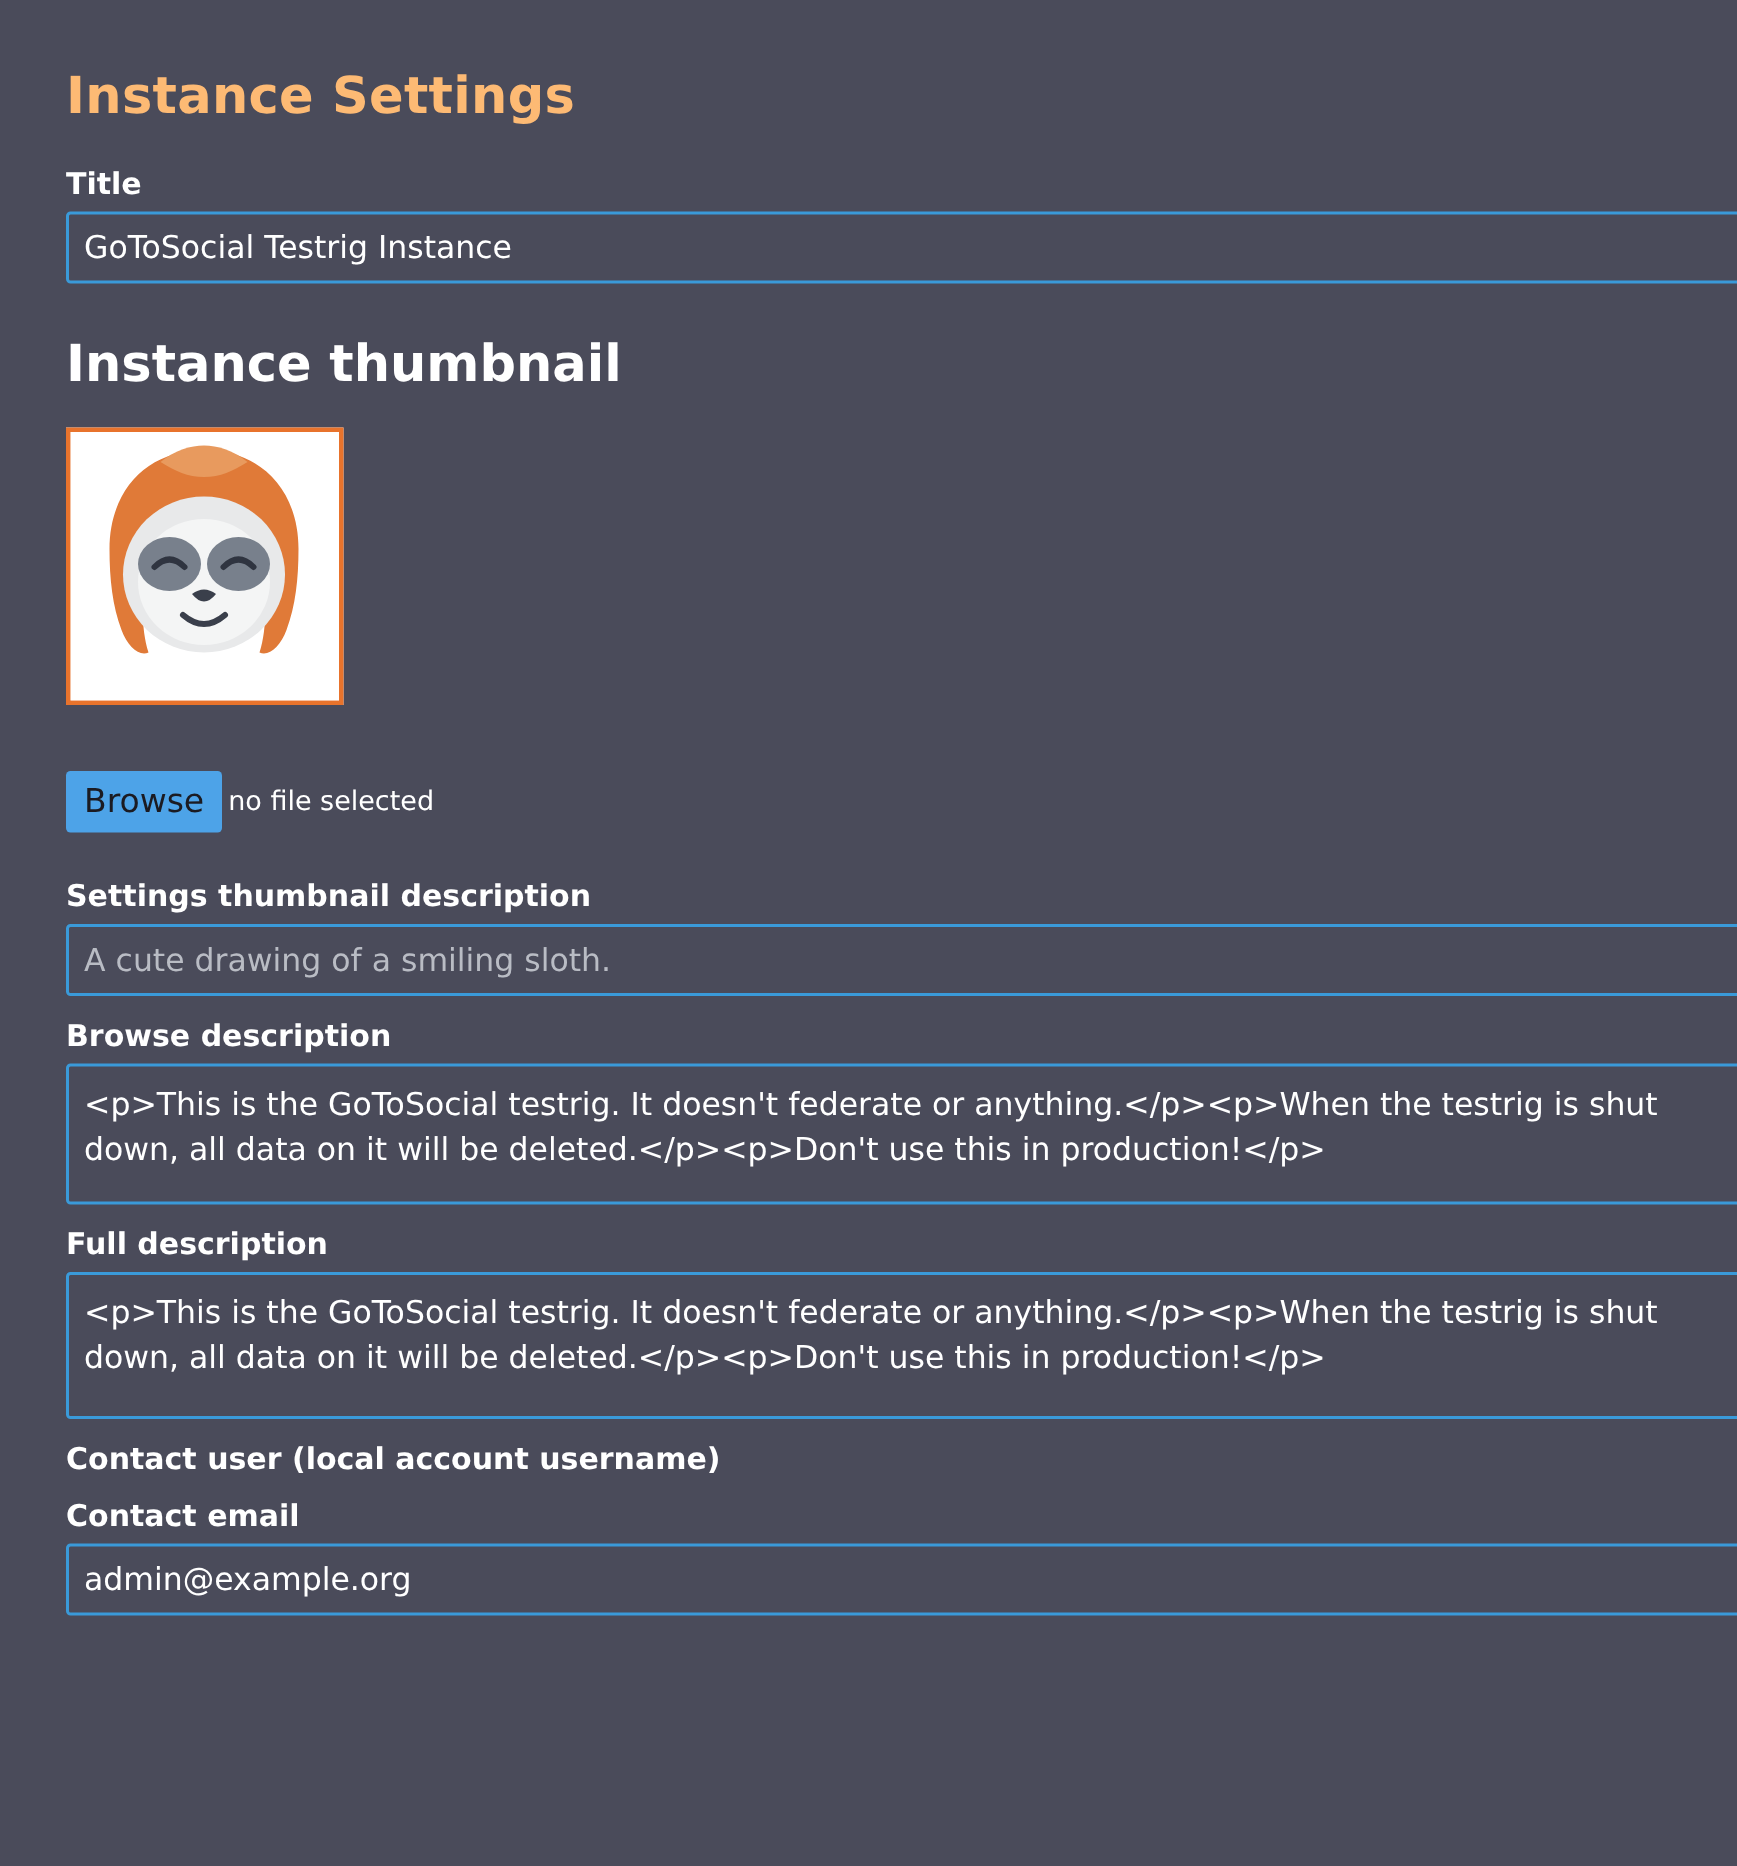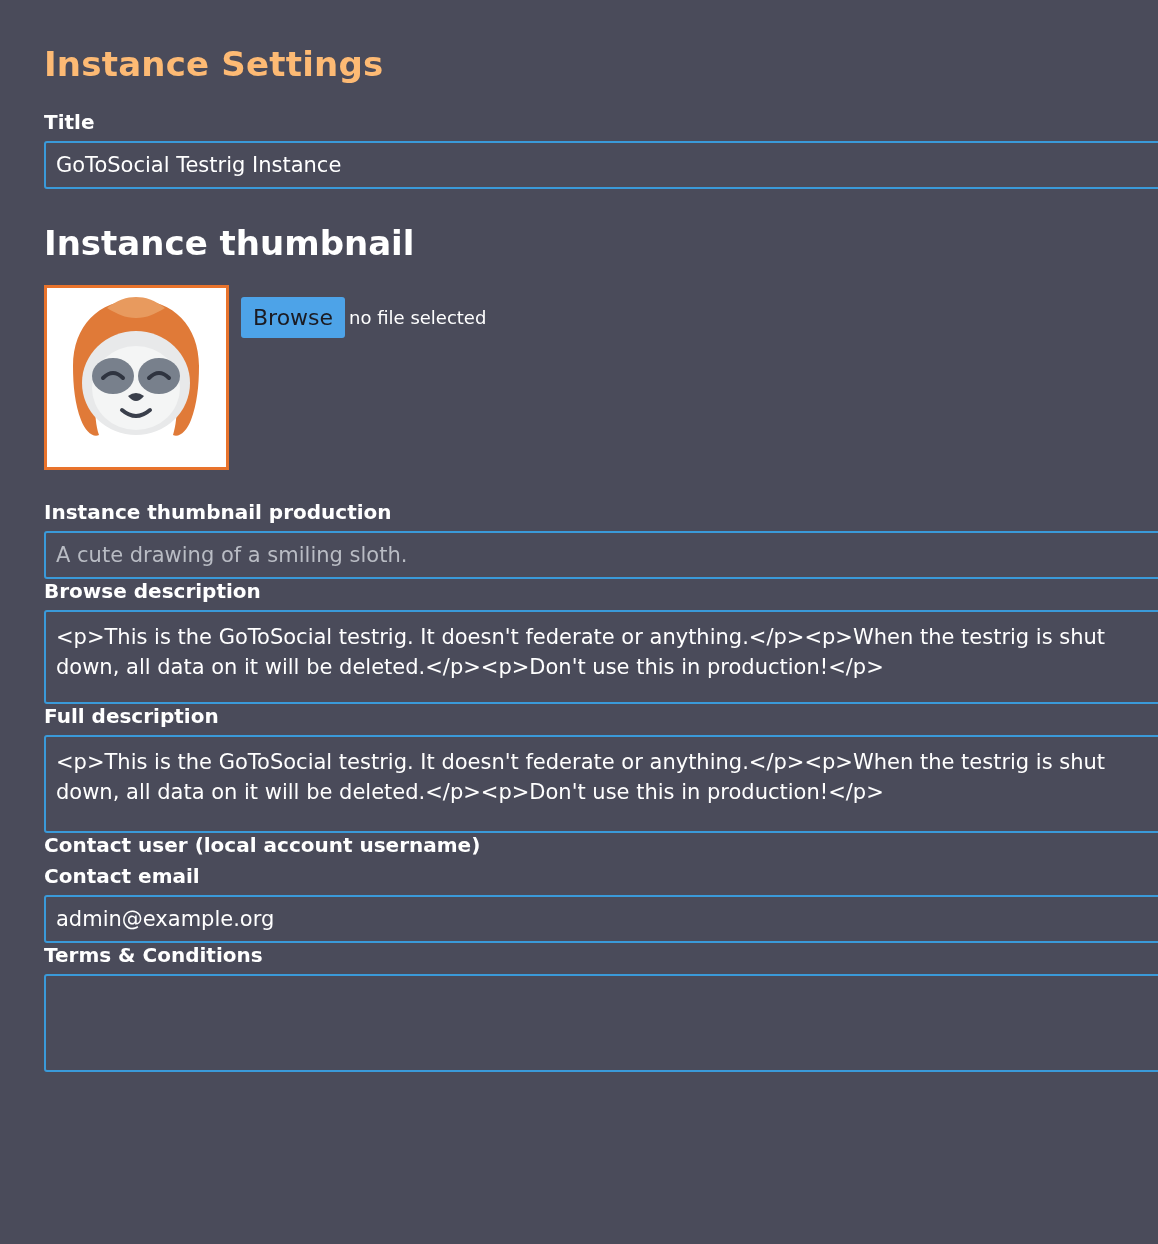--- a/index.html
+++ b/index.html
@@ -19,20 +19,21 @@
     padding: 30px 30px 0 44px;
   }
   h1.page-title {
     font-size: 34px;
     font-weight: bold;
     margin: 14px 0 26px 0;
     letter-spacing: 0.2px;
     color: #fdba74;
   }
   .field {
+    margin-bottom: 14px;
   }
   label.field-label {
     display: block;
     font-size: 20px;
     font-weight: bold;
     margin-bottom: 7px;
     color: #ffffff;
   }
   h2.section-heading {
     font-size: 34px;
@@ -63,22 +64,23 @@
     line-height: 1.45;
     resize: vertical;
     overflow: hidden;
   }
   textarea.text-area.tall {
     height: 98px;
   }
   .thumb-row {
     display: flex;
     align-items: flex-start;
-    gap: 12px;
+    gap: 32px;
     margin-bottom: 30px;
+    flex-direction: column;
   }
   .thumb-box {
     width: 185px;
     height: 185px;
     border: 3px solid #e8732c;
     background: #ffffff;
     display: flex;
     align-items: center;
     justify-content: center;
     overflow: hidden;
@@ -143,21 +145,21 @@
         </svg>
       </span>
     </div>
     <div class="file-row">
       <button class="browse-btn" type="button">Browse</button>
       <span class="file-status">no file selected</span>
     </div>
   </div>
 
   <div class="field">
-    <label class="field-label">Instance thumbnail production</label>
+    <label class="field-label">Settings thumbnail description</label>
     <input class="text-input" type="text" placeholder="A cute drawing of a smiling sloth." style="">
   </div>
 
   <div class="field">
     <label class="field-label">Browse description</label>
     <textarea class="text-area" style="">&lt;p&gt;This is the GoToSocial testrig. It doesn't federate or anything.&lt;/p&gt;&lt;p&gt;When the testrig is shut down, all data on it will be deleted.&lt;/p&gt;&lt;p&gt;Don't use this in production!&lt;/p&gt;</textarea>
   </div>
 
   <div class="field">
     <label class="field-label">Full description</label>
@@ -166,18 +168,14 @@
 
   <div class="field">
     <label class="field-label">Contact user (local account username)</label>
   </div>
 
   <div class="field">
     <label class="field-label">Contact email</label>
     <input class="text-input" type="text" value="admin@example.org" style="">
   </div>
 
-  <div class="field">
-    <label class="field-label">Terms &amp; Conditions</label>
-    <textarea class="text-area tall" style=""></textarea>
-  </div>
 
 </div>
 
 </body></html>

